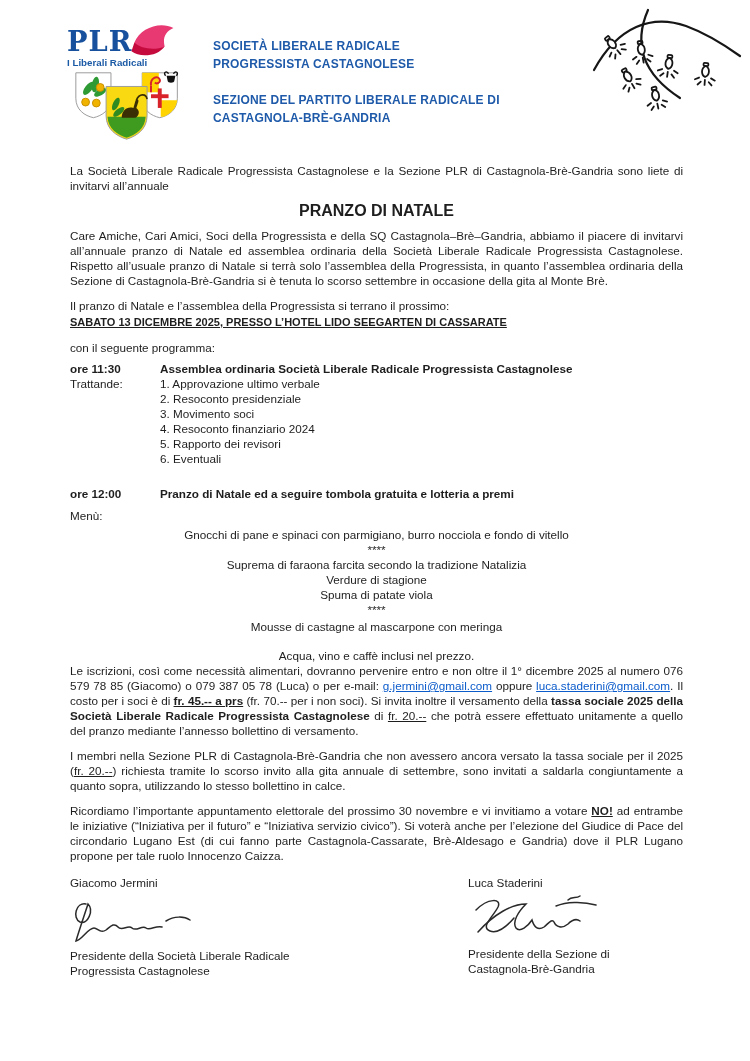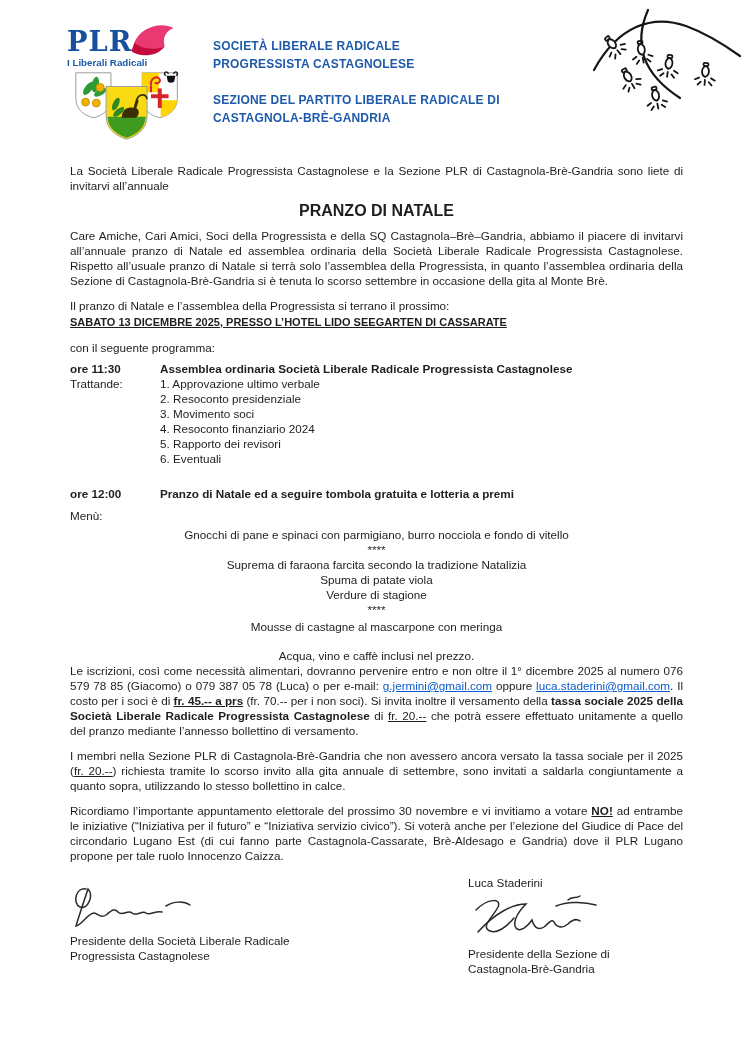--- a/index.html
+++ b/index.html
@@ -197,35 +197,36 @@
     </div>
     <div class="prog-row bold slot2">
       <div class="prog-time">ore 12:00</div>
       <div class="prog-body">Pranzo di Natale ed a seguire tombola gratuita e lotteria a premi</div>
     </div>
 
     <div class="menu-label">Menù:</div>
     <div class="menu-line">Gnocchi di pane e spinaci con parmigiano, burro nocciola e fondo di vitello</div>
     <div class="menu-line">****</div>
     <div class="menu-line">Suprema di faraona farcita secondo la tradizione Natalizia</div>
+    <div class="menu-line">Verdure di stagione</div>
     <div class="menu-line">Spuma di patate viola</div>
-    <div class="menu-line">Verdure di stagione</div>
     <div class="menu-line">****</div>
     <div class="menu-line dessert">Mousse di castagne al mascarpone con meringa</div>
     <div class="menu-note">Acqua, vino e caffè inclusi nel prezzo.</div>
 
     <p class="rich"><span class="">Le iscrizioni, così come necessità alimentari, dovranno pervenire entro e non oltre il 1° dicembre 2025 al numero 076 579 78 85 (Giacomo) o 079 387 05 78 (Luca) o per e-mail: </span><a href="#" class="lnk">g.jermini@gmail.com</a><span class=""> oppure </span><a href="#" class="lnk">luca.staderini@gmail.com</a><span class="">. Il costo per i soci è di </span><span class="fmt-b fmt-u">fr. 45.-- a prs</span><span class=""> (fr. 70.-- per i non soci). Si invita inoltre il versamento della </span><span class="fmt-b">tassa sociale 2025 della Società Liberale Radicale Progressista Castagnolese</span><span class=""> di </span><span class="fmt-u">fr. 20.--</span><span class=""> che potrà essere effettuato unitamente a quello del pranzo mediante l’annesso bollettino di versamento.</span></p>
 
     <p><span class="">I membri nella Sezione PLR di Castagnola-Brè-Gandria che non avessero ancora versato la tassa sociale per il 2025 (</span><span class="fmt-u">fr. 20.--</span><span class="">) richiesta tramite lo scorso invito alla gita annuale di settembre, sono invitati a saldarla congiuntamente a quanto sopra, utilizzando lo stesso bollettino in calce.</span></p>
 
     <p><span class="">Ricordiamo l’importante appuntamento elettorale del prossimo 30 novembre e vi invitiamo a votare </span><span class="fmt-b fmt-u">NO!</span><span class=""> ad entrambe le iniziative (“Iniziativa per il futuro” e “Iniziativa servizio civico”). Si voterà anche per l’elezione del Giudice di Pace del circondario Lugano Est (di cui fanno parte Castagnola-Cassarate, Brè-Aldesago e Gandria) dove il PLR Lugano propone per tale ruolo Innocenzo Caizza.</span></p>
 
 
     <div class="sig-area">
       <div class="sig-col left">
+        <div class="sig-name">Giacomo Jermini</div>
         <svg class="sig-img" width="180" height="52" viewBox="0 0 180 52" fill="none" stroke="#2a2a2a" stroke-width="1.5" stroke-linecap="round">
           <path d="M16 10 C6 8 2 24 10 28 C18 31 24 16 18 10 C14 22 8 40 6 47 C12 46 18 34 24 34 C28 34 30 40 36 36 C40 33 44 28 48 33 C52 38 58 30 62 34 C66 38 72 31 76 34 C80 37 86 31 92 33"></path>
           <path d="M96 27 C104 22 114 22 120 26"></path>
         </svg>
         <div class="sig-role">
           <div>Presidente della Società Liberale Radicale</div>
           <div>Progressista Castagnolese</div>
         </div>
       </div>
       <div class="sig-col right">

